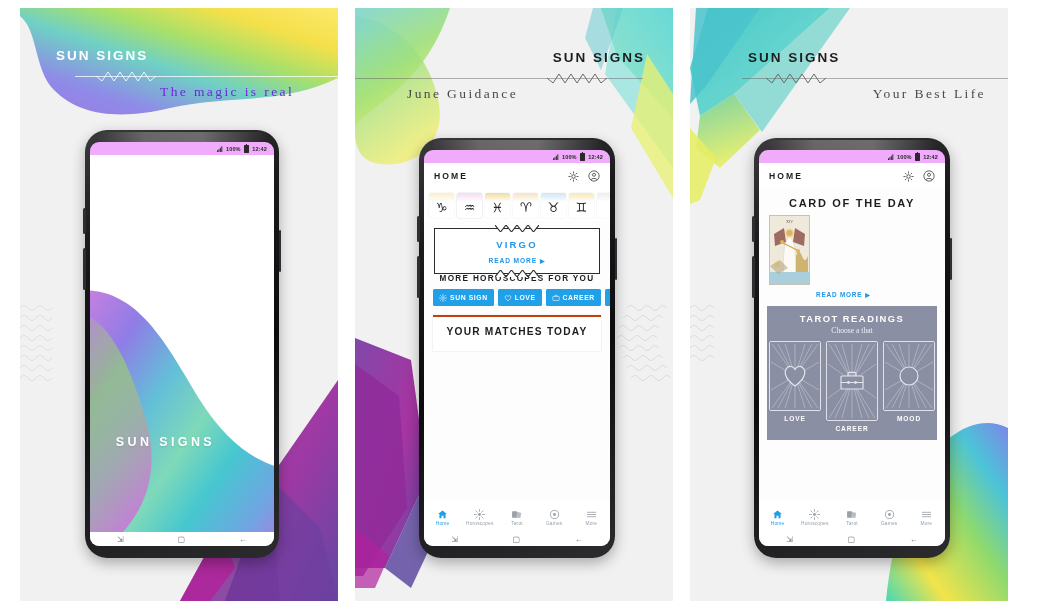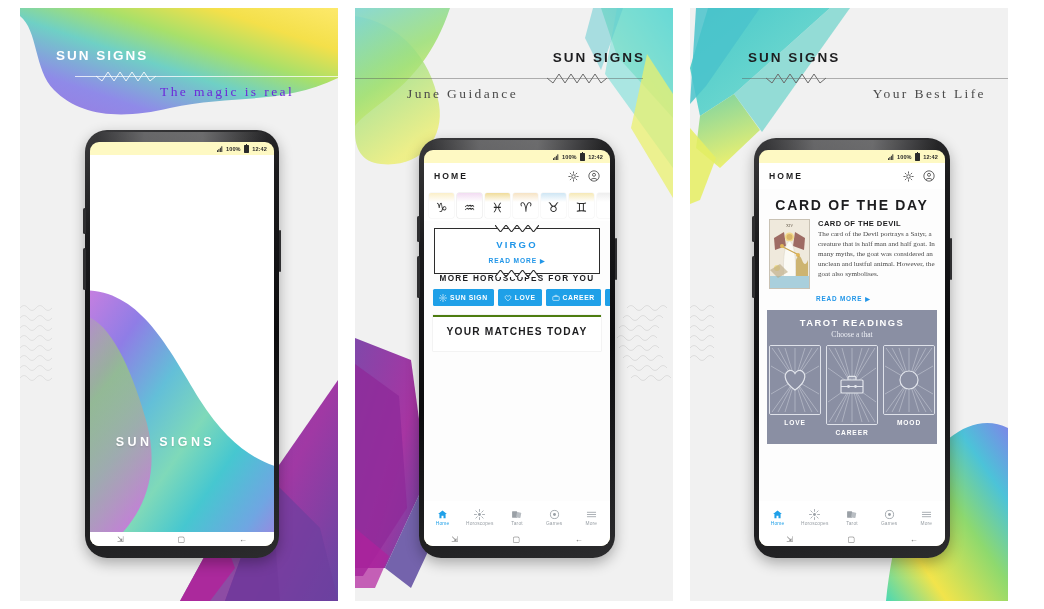--- a/index.html
+++ b/index.html
@@ -30,21 +30,21 @@
   #phone-3{left:64px;top:130px;width:196px;height:420px;}
   .phone-body{position:absolute;inset:0;border-radius:22px;
     background:linear-gradient(160deg,#3a3a3c 0%,#1b1b1d 22%,#0c0c0e 55%,#2c2c2e 100%);
     box-shadow:0 5px 14px rgba(0,0,0,.30);}
   .phone-gloss{position:absolute;left:6%;right:6%;top:1.5px;height:10px;border-radius:10px;
     background:linear-gradient(90deg,rgba(255,255,255,0) 0%,rgba(255,255,255,.26) 28%,rgba(255,255,255,.30) 62%,rgba(255,255,255,0) 100%);}
   .btn-side{position:absolute;width:2.5px;border-radius:2px;background:#2e2e30;}
   .btn-left{left:-2px;}
   .btn-right{right:-2px;}
   .screen{position:absolute;left:5px;right:5px;top:12px;bottom:12px;
-    background:#fef9c3;border-radius:9px;overflow:hidden;display:flex;flex-direction:column;}
+    background:#f0abfc;border-radius:9px;overflow:hidden;display:flex;flex-direction:column;}
 
   .statusbar{height:13px;flex:0 0 13px;display:flex;align-items:center;justify-content:flex-end;
     padding-right:7px;gap:3px;font-size:5.6px;color:#2a2a2a;font-weight:700;letter-spacing:.1px;}
   .sig{display:inline-block;width:6px;height:6px;}
   .batt{display:inline-block;width:3.5px;height:6px;border:.7px solid #2a2a2a;border-radius:.8px;
     position:relative;background:#2a2a2a;}
   .batt:after{content:"";position:absolute;left:1px;right:1px;top:-1.6px;height:1px;background:#2a2a2a;}
 
   
   .splash{position:relative;flex:1;background:#fff;overflow:hidden;}
@@ -83,26 +83,26 @@
   .readmore{margin-top:7px;text-align:center;color:#2196e8;font-size:6.6px;font-weight:700;letter-spacing:.9px;}
   .readmore .tri{display:inline-block;margin-left:3px;font-size:6px;}
 
   .more-title{text-align:center;font-size:8.2px;font-weight:600;letter-spacing:1.3px;color:#1d1d1f;
     }
   .chips{display:flex;gap:4px;padding:6px 9px 0 9px;}
   .chip{background:#1fa0e8;color:#fff;border-radius:1.5px;height:17px;display:flex;align-items:center;
     gap:3px;padding:0 6px;font-size:6.8px;font-weight:700;letter-spacing:.6px;white-space:nowrap;}
   .chip.cut{overflow:hidden;flex:0 0 14px;padding:0 0 0 6px;}
 
-  .matches{margin:9px 9px 0 9px;border-top:2px solid #4d7c0f;background:#fff;
+  .matches{margin:9px 9px 0 9px;border-top:2px solid #c2410c;background:#fff;
     box-shadow:0 0 0 .5px rgba(0,0,0,.08);padding:9px 0 14px;}
   .matches-title{text-align:center;font-size:10.2px;font-weight:700;letter-spacing:1.2px;color:#1d1d1f;}
 
   
-  .cod-title{text-align:center;font-size:14px;font-weight:600;letter-spacing:1.7px;color:#1d1d1f;
+  .cod-title{text-align:center;font-size:11px;font-weight:600;letter-spacing:1.7px;color:#1d1d1f;
     padding:8px 12px 6px;}
   .cod-row{display:flex;gap:8px;padding:0 10px;}
   .tarot-img{flex:0 0 39px;height:68px;border:.5px solid #c9c2b4;background:#efe9dd;position:relative;overflow:hidden;}
   .cod-text{flex:1;}
   .cod-h{font-size:7.6px;font-weight:700;letter-spacing:.4px;color:#1d1d1f;margin-bottom:2px;}
   .cod-p{font-family:"Liberation Serif",serif;font-size:7.1px;line-height:1.4;color:#4a4a4a;}
   .cod-more{color:#2196e8;font-size:6.4px;font-weight:700;letter-spacing:.8px;padding:6px 0 0 57px;}
 
   .tarot-box{margin:8px 8px 0 8px;background:#8a8fa3;padding:7px 6px 8px;}
   .tb-title{text-align:center;color:#fff;font-size:9.4px;font-weight:700;letter-spacing:1.5px;}
@@ -577,24 +577,20 @@
                 <circle cx="19.5" cy="17" r="3" fill="#d9b46a"></circle>
                 <path d="M19.5 21 C14 24 13 40 13.5 58 L25.5 58 C26 40 25 24 19.5 21 Z" fill="#fbfaf5" stroke="#d8d2c4" stroke-width=".5"></path>
                 <path d="M13 27 L27 34" stroke="#c9a44e" stroke-width="1.1"></path>
                 <circle cx="12" cy="26" r="2" fill="#e0b657"></circle>
                 <circle cx="28" cy="35" r="2" fill="#e0b657"></circle>
                 <path d="M0 56 H39 V68 H0 Z" fill="#a9cfdc"></path>
                 <path d="M26 40 q3 -8 6 0 q3 8 6 0 V56 H26 Z" fill="#c2a24e" opacity=".75"></path>
                 <circle cx="7" cy="48" r="3" fill="#f0de92"></circle>
                 <path d="M0 50 L10 44 L18 52 L8 58 Z" fill="#b9a67e" opacity=".6"></path>
               </svg>
-            </div>
-            <div class="cod-text">
-              <div class="cod-h">CARD OF THE DEVIL</div>
-              <div class="cod-p">The card of the Devil portrays a Satyr, a creature that is half man and half goat. In many myths, the goat was considered an unclean and lustful animal. However, the goat also symbolises.</div>
             </div>
           </div>
           <div class="cod-more">
             <span>READ MORE</span><span style="margin-left:3px;font-size:6px;">▶</span>
           </div>
 
           <div class="tarot-box">
             <div class="tb-title">TAROT READINGS</div>
             <div class="tb-sub">Choose a that</div>
             <div class="tb-cards">

